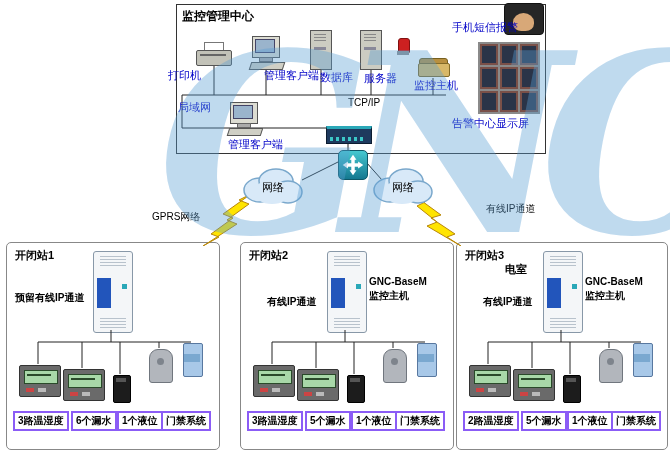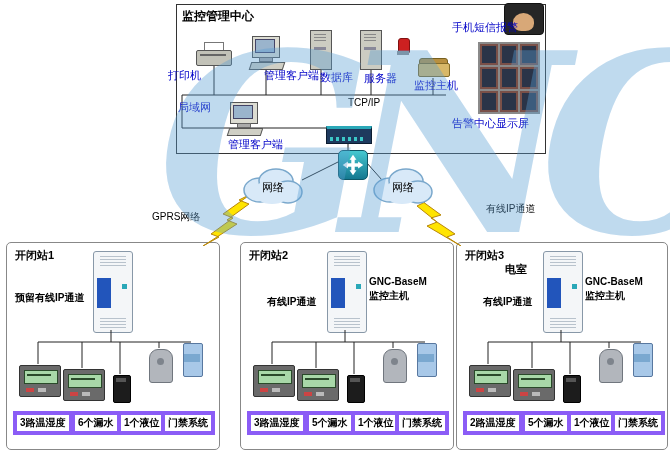--- a/index.html
+++ b/index.html
@@ -65,21 +65,21 @@
   .ctrl .lcd{position:absolute;left:4px;top:4px;width:32px;height:12px;background:#a8d8a8;border:1px solid #2a4a2a;}
   .ctrl .lcdtxt{position:absolute;left:7px;top:8px;width:24px;height:2px;background:#2a4a2a;}
   .ctrl .b1{position:absolute;left:6px;bottom:4px;width:8px;height:4px;background:#c44;}
   .ctrl .b2{position:absolute;left:18px;bottom:4px;width:8px;height:4px;background:#bbb;}
   .sensorb{position:absolute;width:16px;height:26px;background:#1c1c1c;border:1px solid #000;border-radius:2px;z-index:3;}
   .sensorb .cap{position:absolute;left:2px;top:2px;width:10px;height:4px;background:#555;}
   .graydev{position:absolute;width:22px;height:32px;background:#b2b6bc;border:1px solid #70767e;border-radius:9px 9px 3px 3px;z-index:3;}
   .graydev .dot{position:absolute;left:7px;top:8px;width:7px;height:7px;background:#7e848c;border-radius:50%;}
   .bluedev{position:absolute;width:18px;height:32px;background:#a8c8e8;border:1px solid #5878a0;border-radius:2px;z-index:3;}
   .bluedev .band{position:absolute;left:0;top:10px;width:16px;height:8px;background:#7aa8d0;}
-  .s-label{position:absolute;border:4px solid #8b5cf6;background:#fff;font-size:10px;font-weight:bold;
+  .s-label{position:absolute;border:2px solid #8b5cf6;background:#fff;font-size:10px;font-weight:bold;
            padding:1px 3px;white-space:nowrap;z-index:4;}
   .watermark{position:absolute;left:158px;top:26px;z-index:10;pointer-events:none;
              font-family:"DejaVu Serif",serif;font-style:italic;font-weight:bold;
              font-size:250px;line-height:0.95;letter-spacing:-0.12em;color:#5a9fd4;opacity:0.38;}
 </style>
 </head>
 <body>
 
 <div class="canvas">
 

